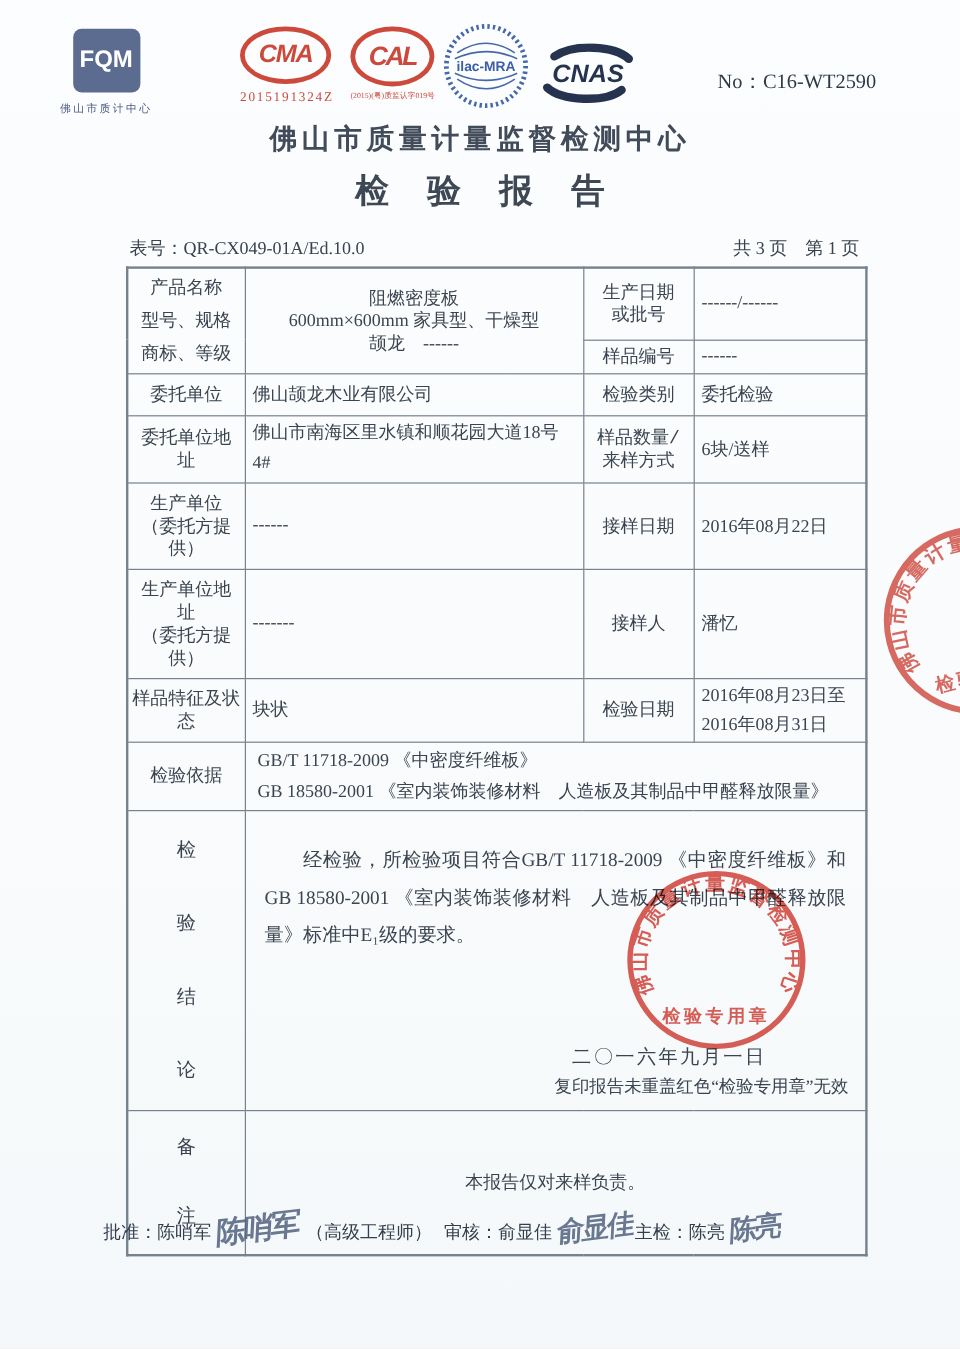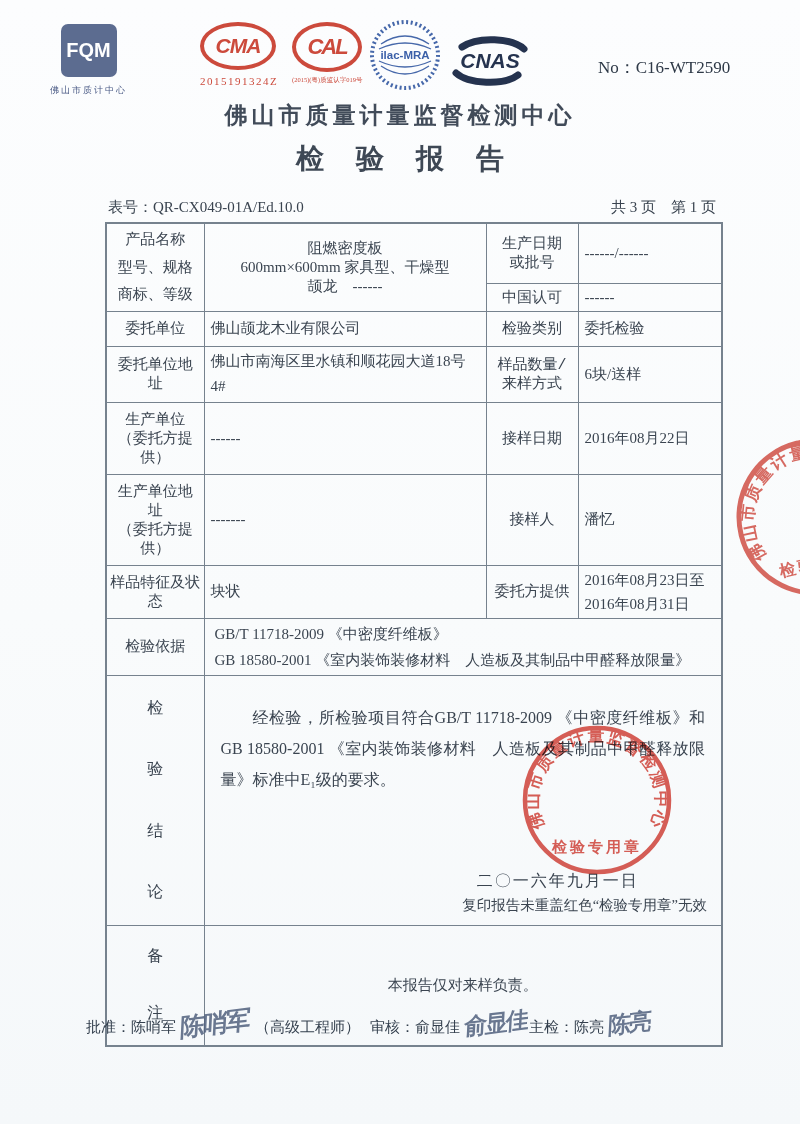--- a/index.html
+++ b/index.html
@@ -151,21 +151,21 @@
       </td>
       <td class="lbl">
         <div class="cstack" style="padding:4px 0;">
           <div>生产日期</div>
           <div>或批号</div>
         </div>
       </td>
       <td class="val">------/------</td>
     </tr>
     <tr style="height:28px">
-      <td class="lbl">中国认可</td>
+      <td class="lbl">样品编号</td>
       <td class="val">------</td>
     </tr>
     <tr style="height:35px">
       <td class="lbl">委托单位</td>
       <td class="val">佛山颉龙木业有限公司</td>
       <td class="lbl">检验类别</td>
       <td class="val">委托检验</td>
     </tr>
     <tr style="height:55px">
       <td class="lbl">委托单位地址</td>
@@ -196,21 +196,21 @@
           <div>（委托方提供）</div>
         </div>
       </td>
       <td class="val">-------</td>
       <td class="lbl">接样人</td>
       <td class="val">潘忆</td>
     </tr>
     <tr style="height:52px">
       <td class="lbl" style="padding:0 2px">样品特征及状态</td>
       <td class="val">块状</td>
-      <td class="lbl">委托方提供</td>
+      <td class="lbl">检验日期</td>
       <td class="val">
         <div style="line-height:1.6">
           <div>2016年08月23日至</div>
           <div>2016年08月31日</div>
         </div>
       </td>
     </tr>
     <tr style="height:53px">
       <td class="lbl">检验依据</td>
       <td class="val" colspan="3">

